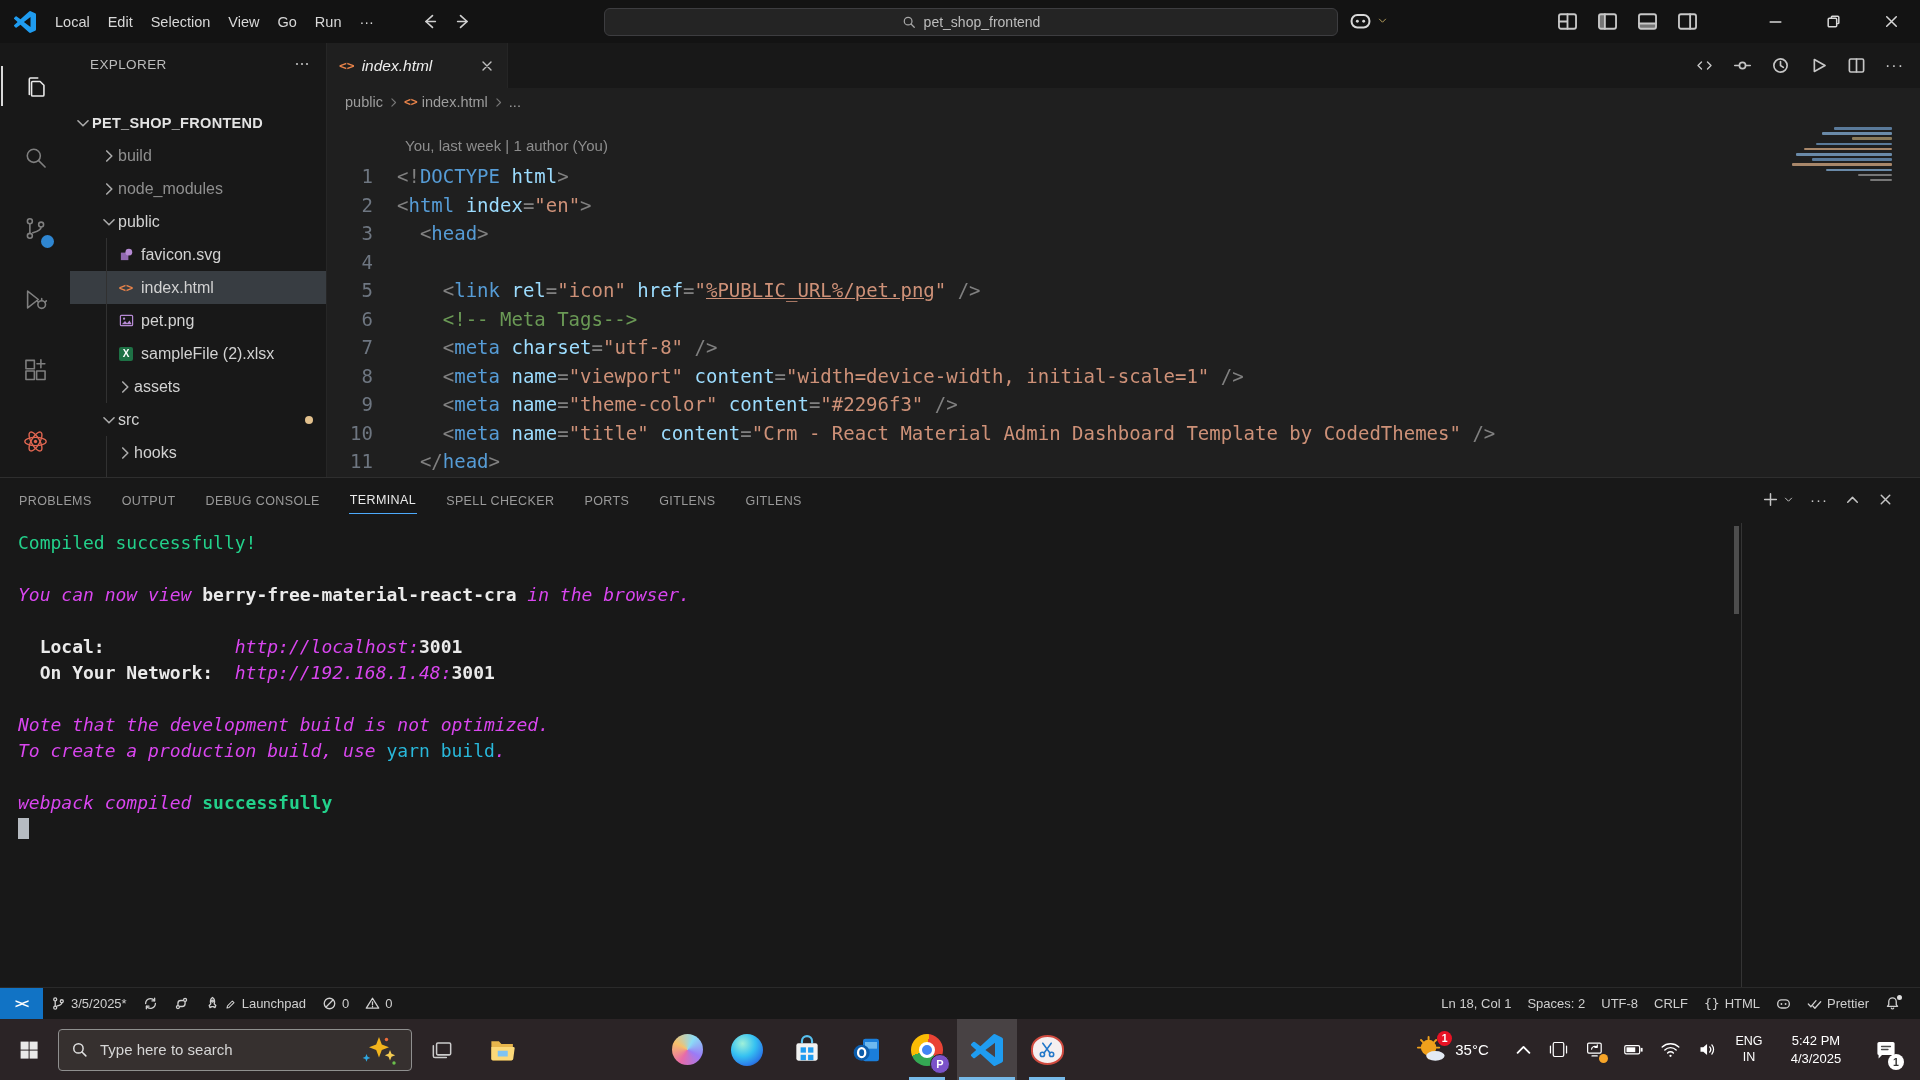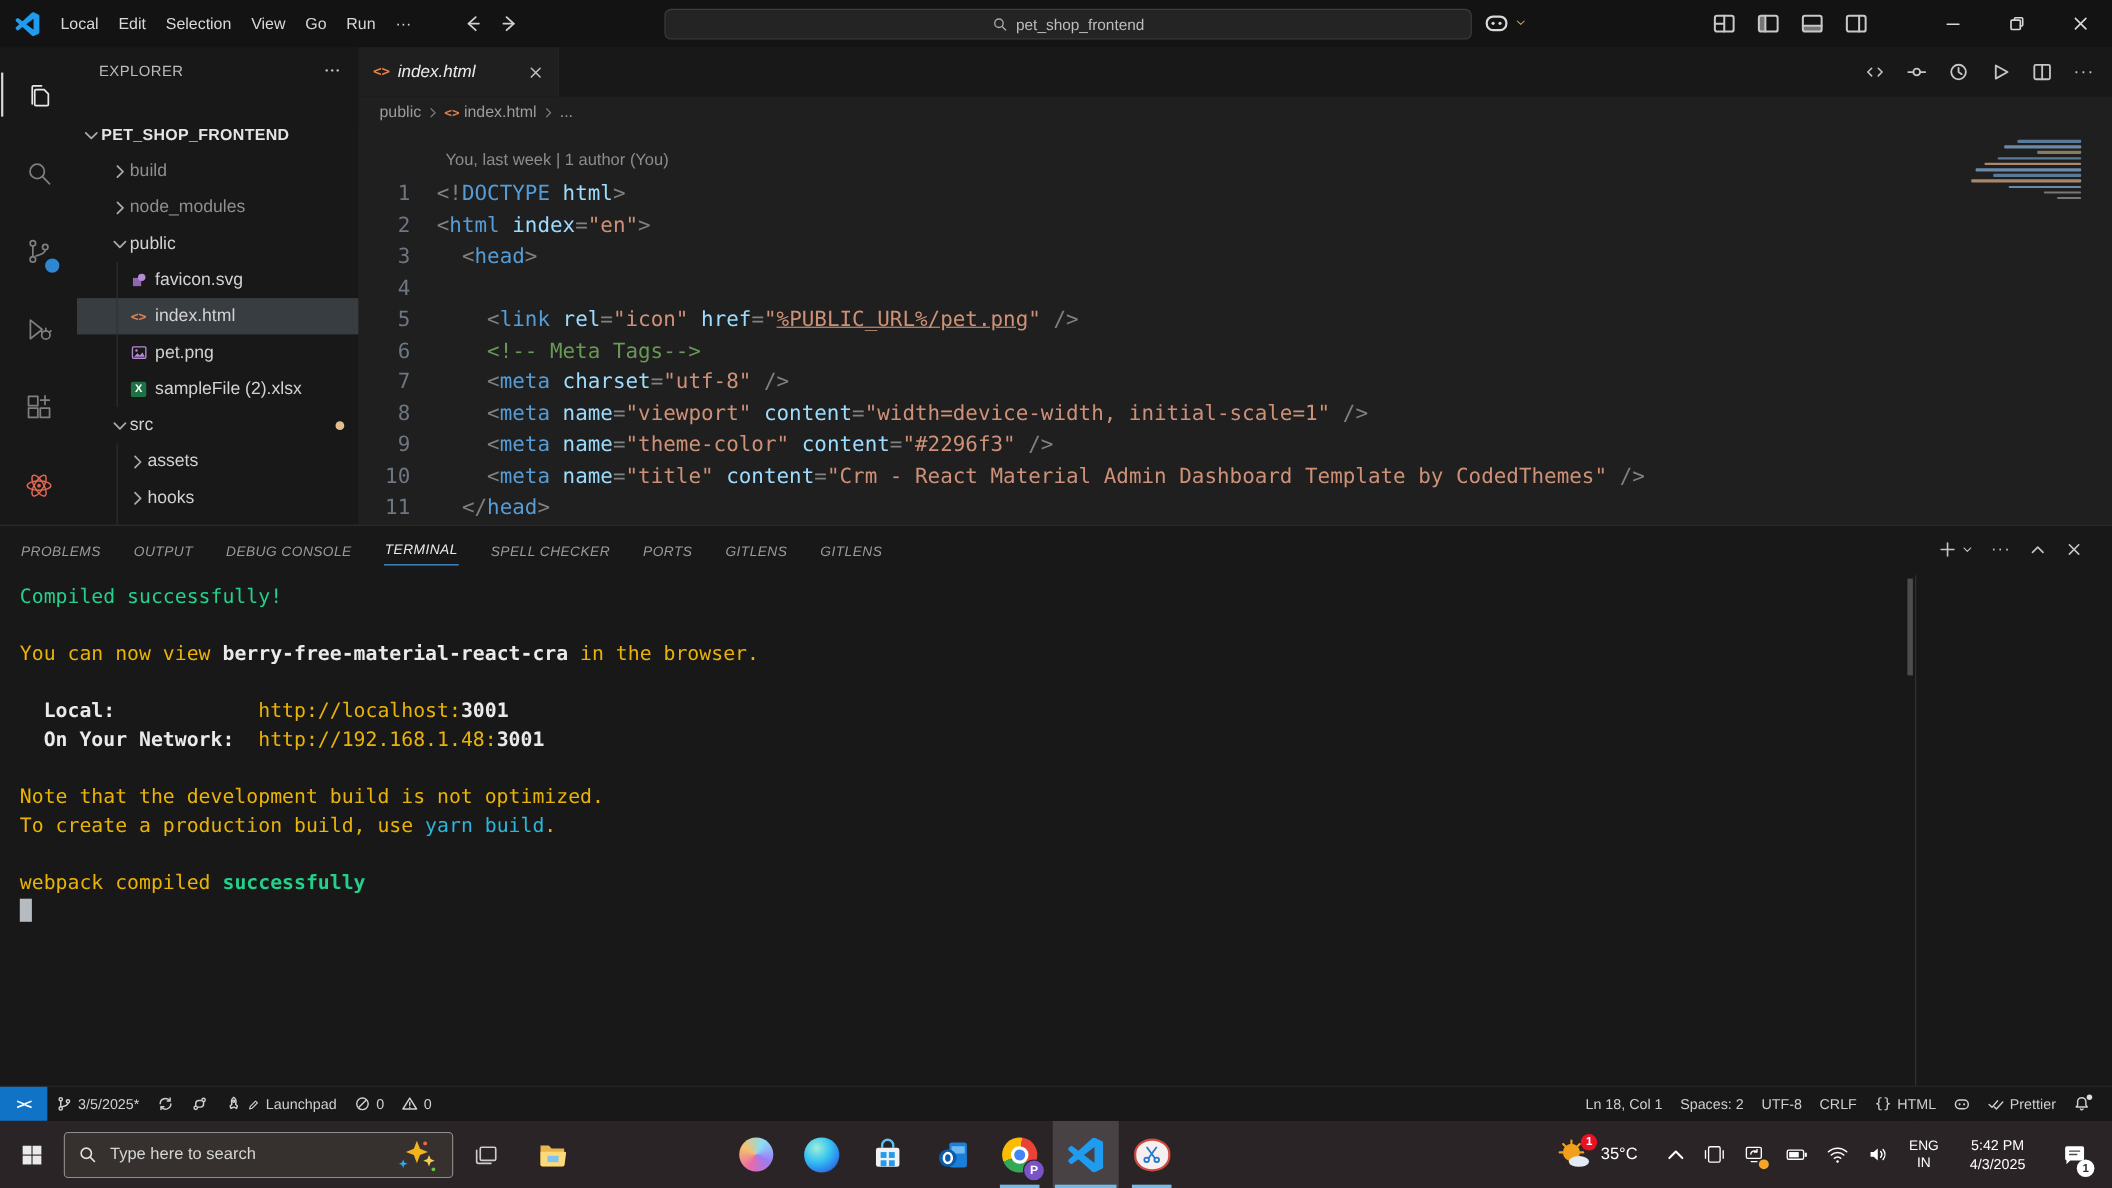--- a/index.html
+++ b/index.html
@@ -79,29 +79,29 @@
   .cl{display:flex;height:28.5px;white-space:pre;}
   .cl .ln{width:46px;text-align:right;color:#6e7681;flex:none;}
   .cl .lc{margin-left:24px;}
   .tk-pu{color:#808080;} .tk-tag{color:#569cd6;} .tk-attr{color:#9cdcfe;} .tk-str{color:#ce9178;}
   .tk-strU{color:#ce9178;text-decoration:underline;} .tk-txt{color:#d4d4d4;} .tk-com{color:#6a9955;} .tk-df{color:#d4d4d4;}
   #minimap{position:absolute;right:28px;top:84px;width:112px;display:flex;flex-direction:column;gap:2.6px;align-items:flex-end;}
   #minimap i{display:block;height:2.6px;border-radius:1px;}
 
   
   #panel{position:absolute;top:477px;left:0;right:0;bottom:0;background:#181818;border-top:1px solid #2e2e2e;box-sizing:border-box;}
-  #pn-tabs{position:absolute;top:0;left:18px;height:45px;display:flex;gap:28px;align-items:center;font-style:italic;}
+  #pn-tabs{position:absolute;top:0;left:18px;height:45px;display:flex;gap:28px;align-items:center;}
   .pn-tab{font-size:12.5px;letter-spacing:.4px;color:#9a9a9a;padding:6px 1px;cursor:pointer;}
   .pn-tab.active{color:#eaeaea;border-bottom:1.5px solid #4daafc;}
   #pn-actions{position:absolute;right:26px;top:13px;display:flex;gap:16px;align-items:center;color:#c5c5c5;}
   #pn-actions .ic{width:17px;height:17px;}
   #pn-actions .tiny{width:11px;height:11px;margin-left:-12px;}
   #pn-actions .dots{font-size:15px;letter-spacing:1px;}
   #termlines{position:absolute;top:52px;left:18px;font-family:"DejaVu Sans Mono",monospace;font-size:18px;line-height:26px;white-space:pre;color:#cccccc;}
-  .tm-g{color:#23d18b;} .tm-gb{color:#23d18b;font-weight:bold;} .tm-w{color:#eab308;} .tm-b{color:#eaeaea;font-weight:bold;} .tm-bl{color:#29b8db;}
+  .tm-g{color:#23d18b;} .tm-gb{color:#23d18b;font-weight:bold;} .tm-w{color:#d946ef;font-style:italic;} .tm-b{color:#eaeaea;font-weight:bold;} .tm-bl{color:#29b8db;}
   .cursor{display:inline-block;width:11px;height:21px;background:#b6bbc1;vertical-align:-4px;}
   #pn-div{position:absolute;top:45px;bottom:10px;right:178px;width:1px;background:#343434;}
   #pn-scroll{position:absolute;top:48px;right:181px;width:5px;height:88px;background:#4d4d4d;}
   #sessions{position:absolute;top:45px;right:0;width:178px;}
   .sess-row{height:32px;display:flex;align-items:center;gap:8px;padding-left:14px;font-size:14.5px;color:#c8c8c8;position:relative;cursor:pointer;}
   .sess-row .ic{width:16px;height:16px;color:#c8c8c8;}
   .sess-row.sel{background:rgba(255,255,255,.09);}
   .sess-row.sel::before{content:"";position:absolute;left:0;top:1px;bottom:1px;width:2px;background:#4daafc;}
 
   
@@ -444,38 +444,38 @@
         </div>
         <div class="trow">
           <i class="tg" style="left: 36px;"></i>
           <span class="pad" style="width: 46px;"></span>
           <span class="ficon">
             <span class="fi-x">X</span>
           </span>
           <span class="tlabel">sampleFile (2).xlsx</span>
         </div>
         <div class="trow">
+          <i class="tg" style="left: 36px;"></i>
+          <span class="pad" style="width: 46px;"></span>
+          <span class="chev">
+            <svg viewBox="0 0 16 16" fill="none" stroke="currentColor" stroke-width="1.4" stroke-linecap="round" stroke-linejoin="round">
+              <path d="M6 3.5l4.5 4.5L6 12.5"></path>
+            </svg>
+          </span>
+          <span class="tlabel">assets</span>
+        </div>
+        <div class="trow">
           <span class="pad" style="width: 30px;"></span>
           <span class="chev">
             <svg viewBox="0 0 16 16" fill="none" stroke="currentColor" stroke-width="1.4" stroke-linecap="round" stroke-linejoin="round">
               <path d="M3.5 6l4.5 4.5L12.5 6"></path>
             </svg>
           </span>
           <span class="tlabel">src</span>
           <i class="dot"></i>
-        </div>
-        <div class="trow">
-          <i class="tg" style="left: 36px;"></i>
-          <span class="pad" style="width: 46px;"></span>
-          <span class="chev">
-            <svg viewBox="0 0 16 16" fill="none" stroke="currentColor" stroke-width="1.4" stroke-linecap="round" stroke-linejoin="round">
-              <path d="M6 3.5l4.5 4.5L6 12.5"></path>
-            </svg>
-          </span>
-          <span class="tlabel">assets</span>
         </div>
         <div class="trow">
           <i class="tg" style="left: 36px;"></i>
           <span class="pad" style="width: 46px;"></span>
           <span class="chev">
             <svg viewBox="0 0 16 16" fill="none" stroke="currentColor" stroke-width="1.4" stroke-linecap="round" stroke-linejoin="round">
               <path d="M6 3.5l4.5 4.5L6 12.5"></path>
             </svg>
           </span>
           <span class="tlabel">hooks</span>

